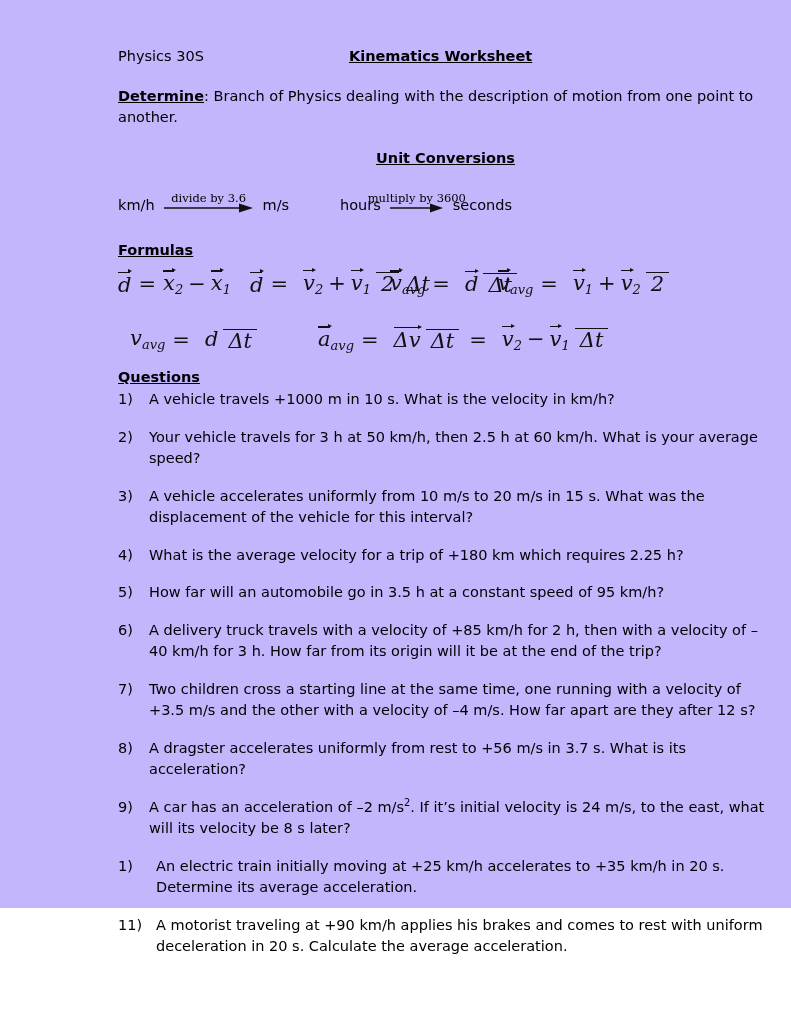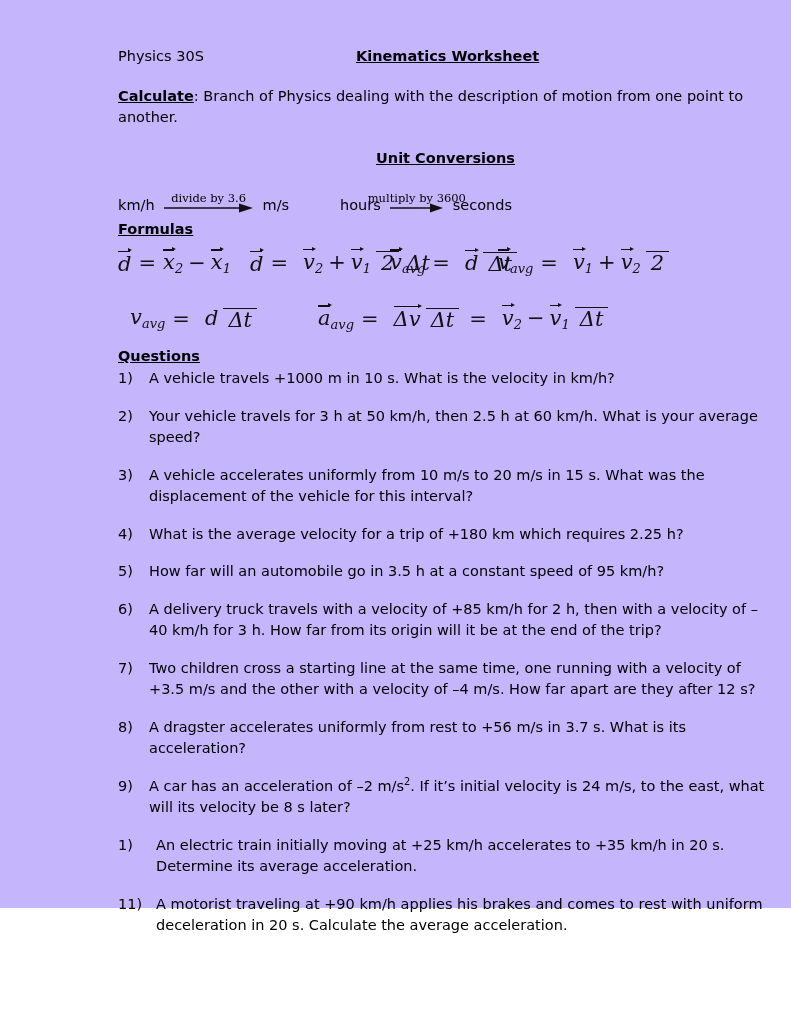--- a/index.html
+++ b/index.html
@@ -43,21 +43,20 @@
     left: 0; top: 0;
     font-size: 14.5px;
   }
   .hdr-title {
     position: absolute;
     left: 231px; top: 0;
     font-size: 14.5px;
     font-weight: bold;
     text-decoration: underline;
     white-space: nowrap;
-    margin-left: 7px;
   }
 
   .para {
     font-size: 14.5px;
     line-height: 21px;
     margin-top: 18px;
     max-width: 640px;
   }
   .section-head {
     font-size: 14.5px;
@@ -201,21 +200,21 @@
 
 <div class="page">
   <div class="content">
 
     <div class="hdr-line">
       <span class="hdr-left">Physics 30S</span>
       <span class="hdr-title">Kinematics Worksheet</span>
     </div>
 
     <div class="para">
-      <span class="u-bold u-under">Calculate</span><span>: Branch of Physics dealing with the description of motion from one point to another.</span>
+      <span class="u-bold u-under">Determine</span><span>: Branch of Physics dealing with the description of motion from one point to another.</span>
     </div>
 
     <div class="section-head" style="margin-top:20px;text-align:center;">Unit Conversions</div>
 
     <div class="conv-row">
       <div class="conv-group" style="left:0px;">
         <span class="conv-unit">km/h</span>
         <span class="arrow-wrap">
           <span class="arrow-label">divide by 3.6</span>
           <svg class="arrow-line" width="92" height="12" viewBox="0 0 92 12">
@@ -232,21 +231,21 @@
           <span class="arrow-label">multiply by 3600</span>
           <svg class="arrow-line" width="56" height="12" viewBox="0 0 56 12">
             <line x1="1" y1="6" x2="43" y2="6" stroke="#111" stroke-width="1.6"></line>
             <polygon points="41,1.5 54,6 41,10.5" fill="#111"></polygon>
           </svg>
         </span>
         <span class="conv-unit">seconds</span>
       </div>
     </div>
 
-    <div class="section-head" style="margin-top:1px;">Formulas</div>
+    <div class="section-head" style="margin-top:22px;">Formulas</div>
 
     <div class="formula-row-1">
 
       <div class="fslot math" style="left:0px;">
         <span class="vec">d</span>
         <span class="eq">=</span>
         <span><span class="vec">x</span><span class="sub">2</span></span>
         <span class="op">−</span>
         <span><span class="vec">x</span><span class="sub">1</span></span>
       </div>

